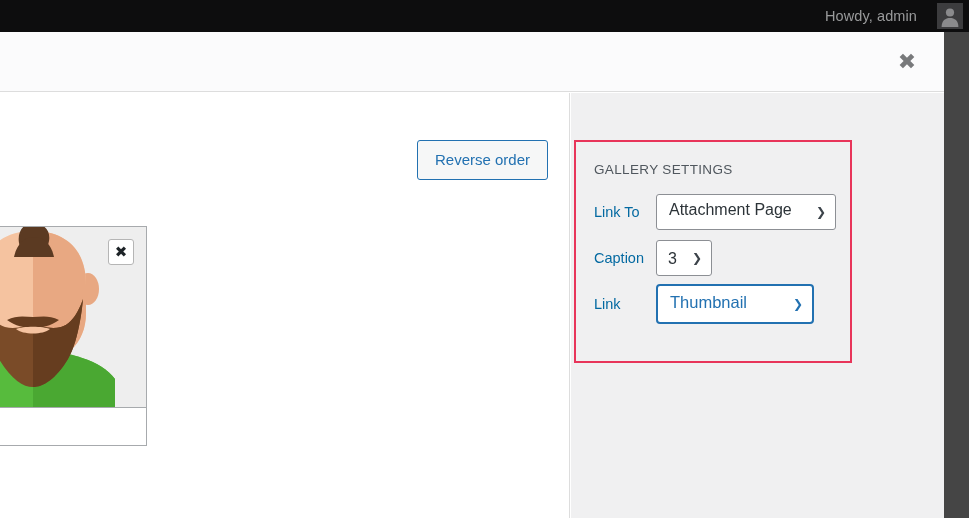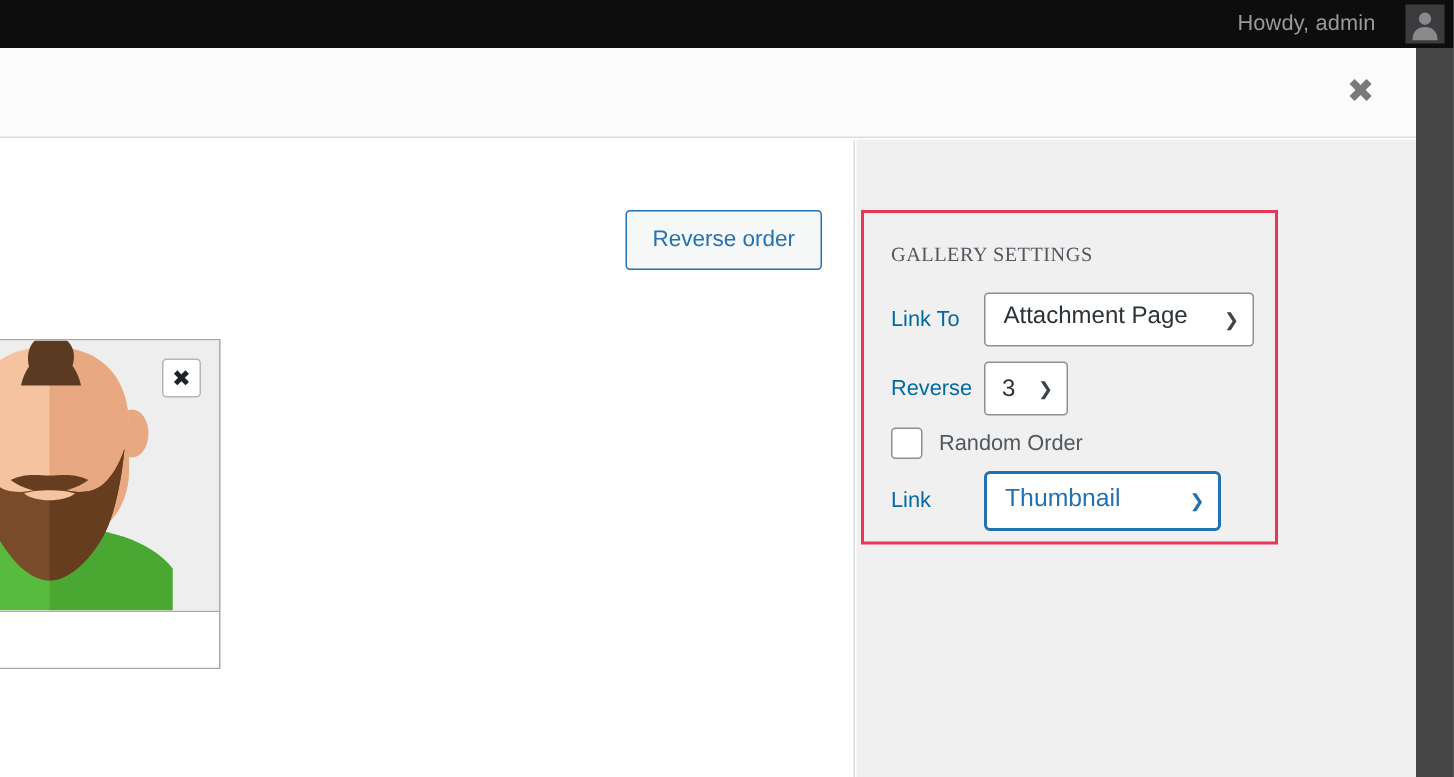--- a/index.html
+++ b/index.html
@@ -184,21 +184,20 @@
     border: 2px solid #e8355a;
     padding: 20px 18px 0 18px;
   }
 
   #settings-title {
     font-size: 13.5px;
     letter-spacing: .35px;
     color: #50575e;
     text-transform: uppercase;
     margin-bottom: 15px;
-    font-family: Liberation Serif, serif;
   }
 
   .setting-row {
     display: flex;
     align-items: center;
     margin-bottom: 6px;
     min-height: 40px;
   }
   .setting-label {
     font-size: 14.5px;
@@ -328,31 +327,27 @@
 
         <div class="setting-row">
           <span class="setting-label">Link To</span>
           <span class="select-wrap">
             <select id="link-to-select" class="wp-select"><option value="Attachment Page">Attachment Page</option><option value="Media File">Media File</option><option value="None">None</option></select>
             <span class="chev">❯</span>
           </span>
         </div>
 
         <div class="setting-row">
-          <span class="setting-label">Reverse</span>
+          <span class="setting-label">Caption</span>
           <span class="select-wrap">
             <select id="columns-select" class="wp-select"><option value="1">1</option><option value="2">2</option><option value="3" selected="">3</option><option value="4">4</option><option value="5">5</option><option value="6">6</option><option value="7">7</option><option value="8">8</option><option value="9">9</option></select>
             <span class="chev">❯</span>
           </span>
         </div>
 
-        <div class="checkbox-row">
-          <input type="checkbox" id="random-order-checkbox" style="">
-          <label id="random-order-label" for="random-order-checkbox">Random Order</label>
-        </div>
 
         <div class="setting-row">
           <span class="setting-label">Link</span>
           <span class="select-wrap" id="size-wrap">
             <select id="size-select" class="wp-select"><option value="Thumbnail">Thumbnail</option><option value="Medium">Medium</option><option value="Large">Large</option><option value="Full Size">Full Size</option></select>
             <span class="chev">❯</span>
           </span>
         </div>
 
       </div>

